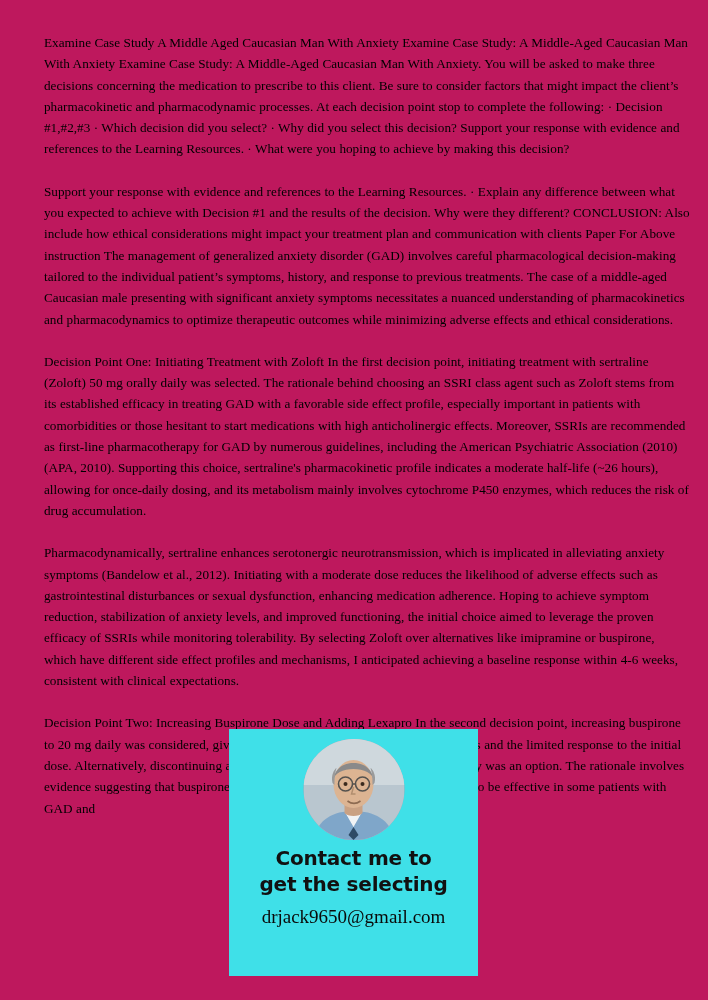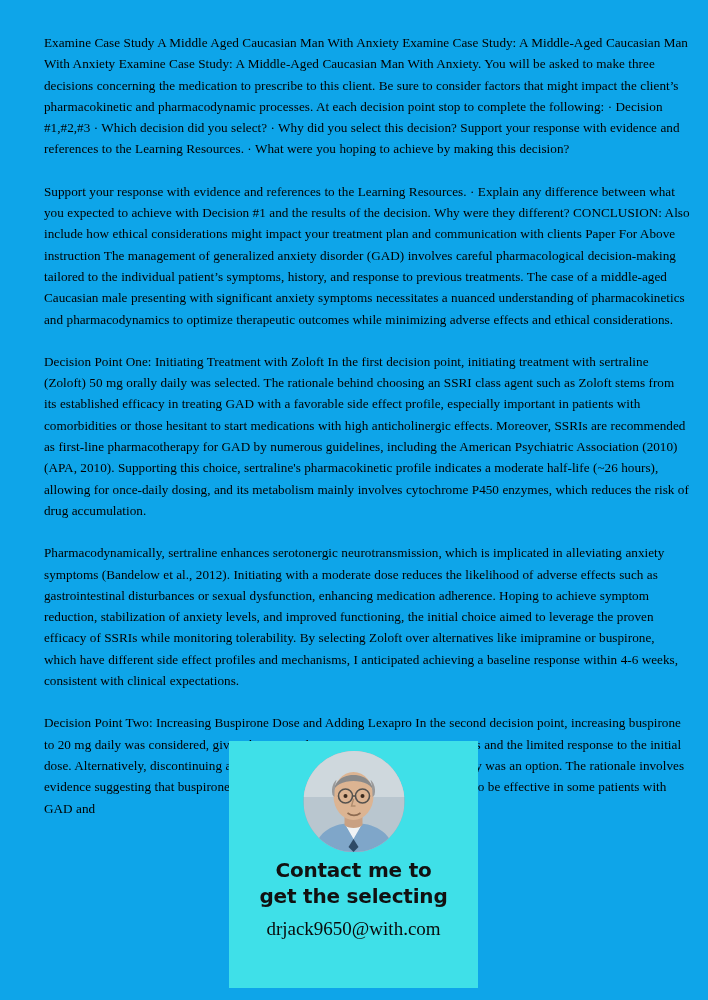--- a/index.html
+++ b/index.html
@@ -14,21 +14,21 @@
     font-family: "Liberation Serif", serif;
     color: #000000;
     overflow: hidden;
   }
   .page {
     position: absolute;
     left: 0;
     top: 0;
     width: 708px;
     height: 1000px;
-    background: #0ea5e9;
+    background: #be185d;
   }
   .doc-body {
     position: absolute;
     left: 44px;
     top: 32px;
     width: 646px;
   }
   .para {
     font-size: 13.2px;
     line-height: 21.3px;
@@ -43,21 +43,20 @@
 
   
   .overlay-card {
     position: absolute;
     left: 229px;
     top: 729px;
     width: 249px;
     height: 247px;
     background: #3fe0e8;
     box-shadow: 0 0 0 0 rgba(0,0,0,0);
-    margin-top: 12px;
   }
   .avatar-wrap {
     position: absolute;
     left: 50%;
     top: 10px;
     transform: translateX(-50%);
     width: 101px;
     height: 101px;
     border-radius: 50%;
     overflow: hidden;
@@ -129,16 +128,16 @@
 
         <circle cx="42" cy="45" r="2" fill="#3a2a1d"></circle>
         <circle cx="59" cy="45" r="2" fill="#3a2a1d"></circle>
 
         <path d="M50 48 L48 55 L52 55" fill="none" stroke="#b08d6e" stroke-width="1.4"></path>
         <path d="M44 62 C48 65 53 65 57 62" fill="none" stroke="#8d6b51" stroke-width="1.6"></path>
       </svg>
     </div>
     <div class="overlay-line1">Contact me to</div>
     <div class="overlay-line2">get the selecting</div>
-    <div class="overlay-email">drjack9650@with.com</div>
+    <div class="overlay-email">drjack9650@gmail.com</div>
   </div>
 
 </div>
 
 </body></html>

